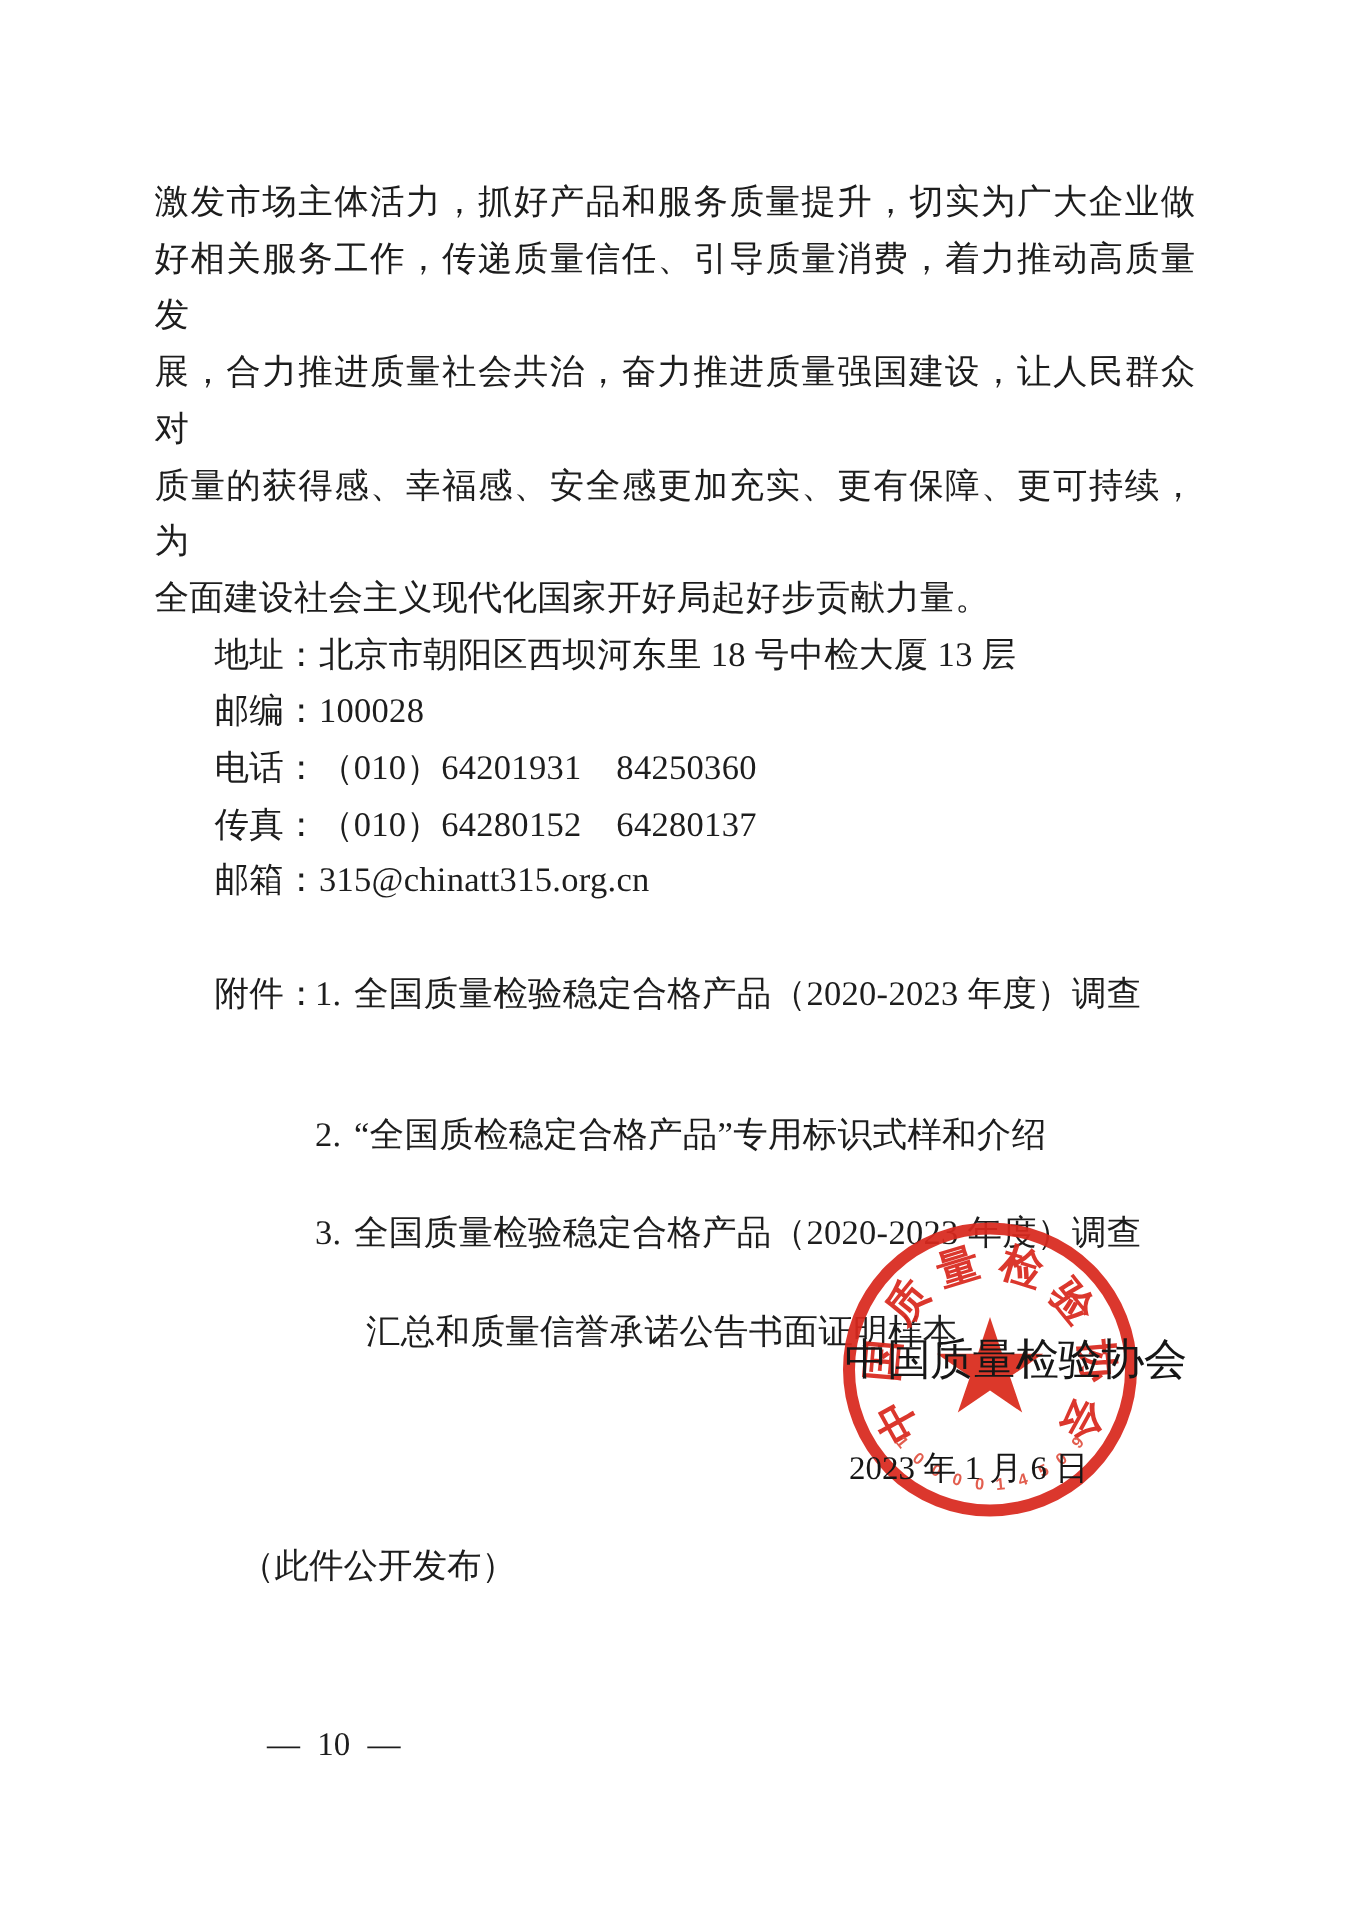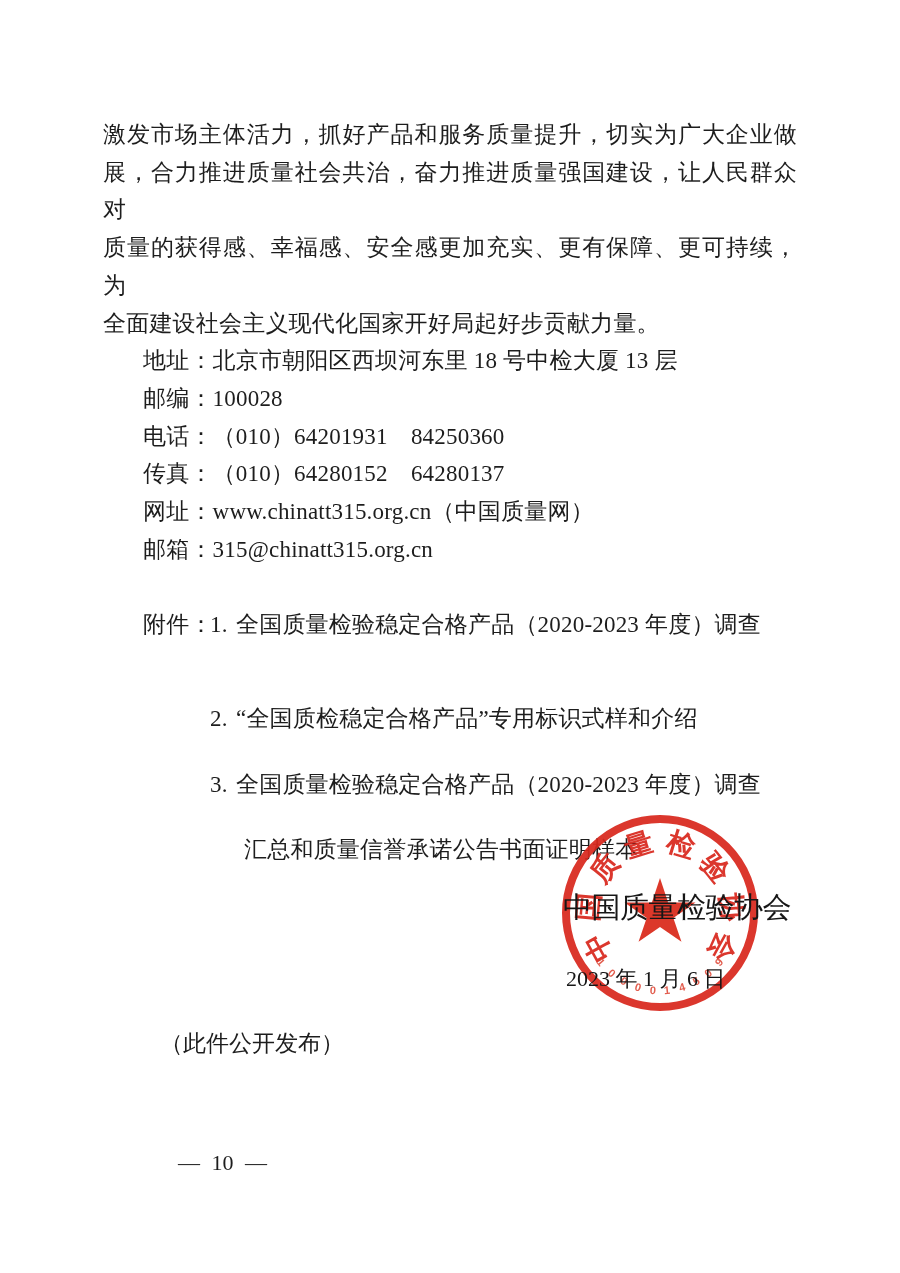--- a/index.html
+++ b/index.html
@@ -112,31 +112,31 @@
 </style>
 </head>
 <body>
 
 <div class="page">
 
   <div class="content">
 
     <div>
       <div class="pline">激发市场主体活力，抓好产品和服务质量提升，切实为广大企业做</div>
+      <div class="pline">好相关服务工作，传递质量信任、引导质量消费，着力推动高质量发</div>
       <div class="pline">展，合力推进质量社会共治，奋力推进质量强国建设，让人民群众对</div>
       <div class="pline">质量的获得感、幸福感、安全感更加充实、更有保障、更可持续，为</div>
       <div class="pline-last">全面建设社会主义现代化国家开好局起好步贡献力量。</div>
     </div>
 
     <div>
       <div class="contact-row"><span>地址：</span><span>北京市朝阳区西坝河东里 18 号中检大厦 13 层</span></div>
       <div class="contact-row"><span>邮编：</span><span>100028</span></div>
       <div class="contact-row"><span>电话：</span><span>（010）64201931　84250360</span></div>
       <div class="contact-row"><span>传真：</span><span>（010）64280152　64280137</span></div>
-      <div class="contact-row"><span>网址：</span><span>www.chinatt315.org.cn（中国质量网）</span></div>
       <div class="contact-row"><span>邮箱：</span><span>315@chinatt315.org.cn</span></div>
     </div>
 
     <div class="attachments">
       <div class="att-row">
         <span class="att-label">附件：</span>
         <span class="att-num">1.</span>
         <span class="att-text">全国质量检验稳定合格产品（2020-2023 年度）调查</span>
       </div>
       <div class="att-row">

